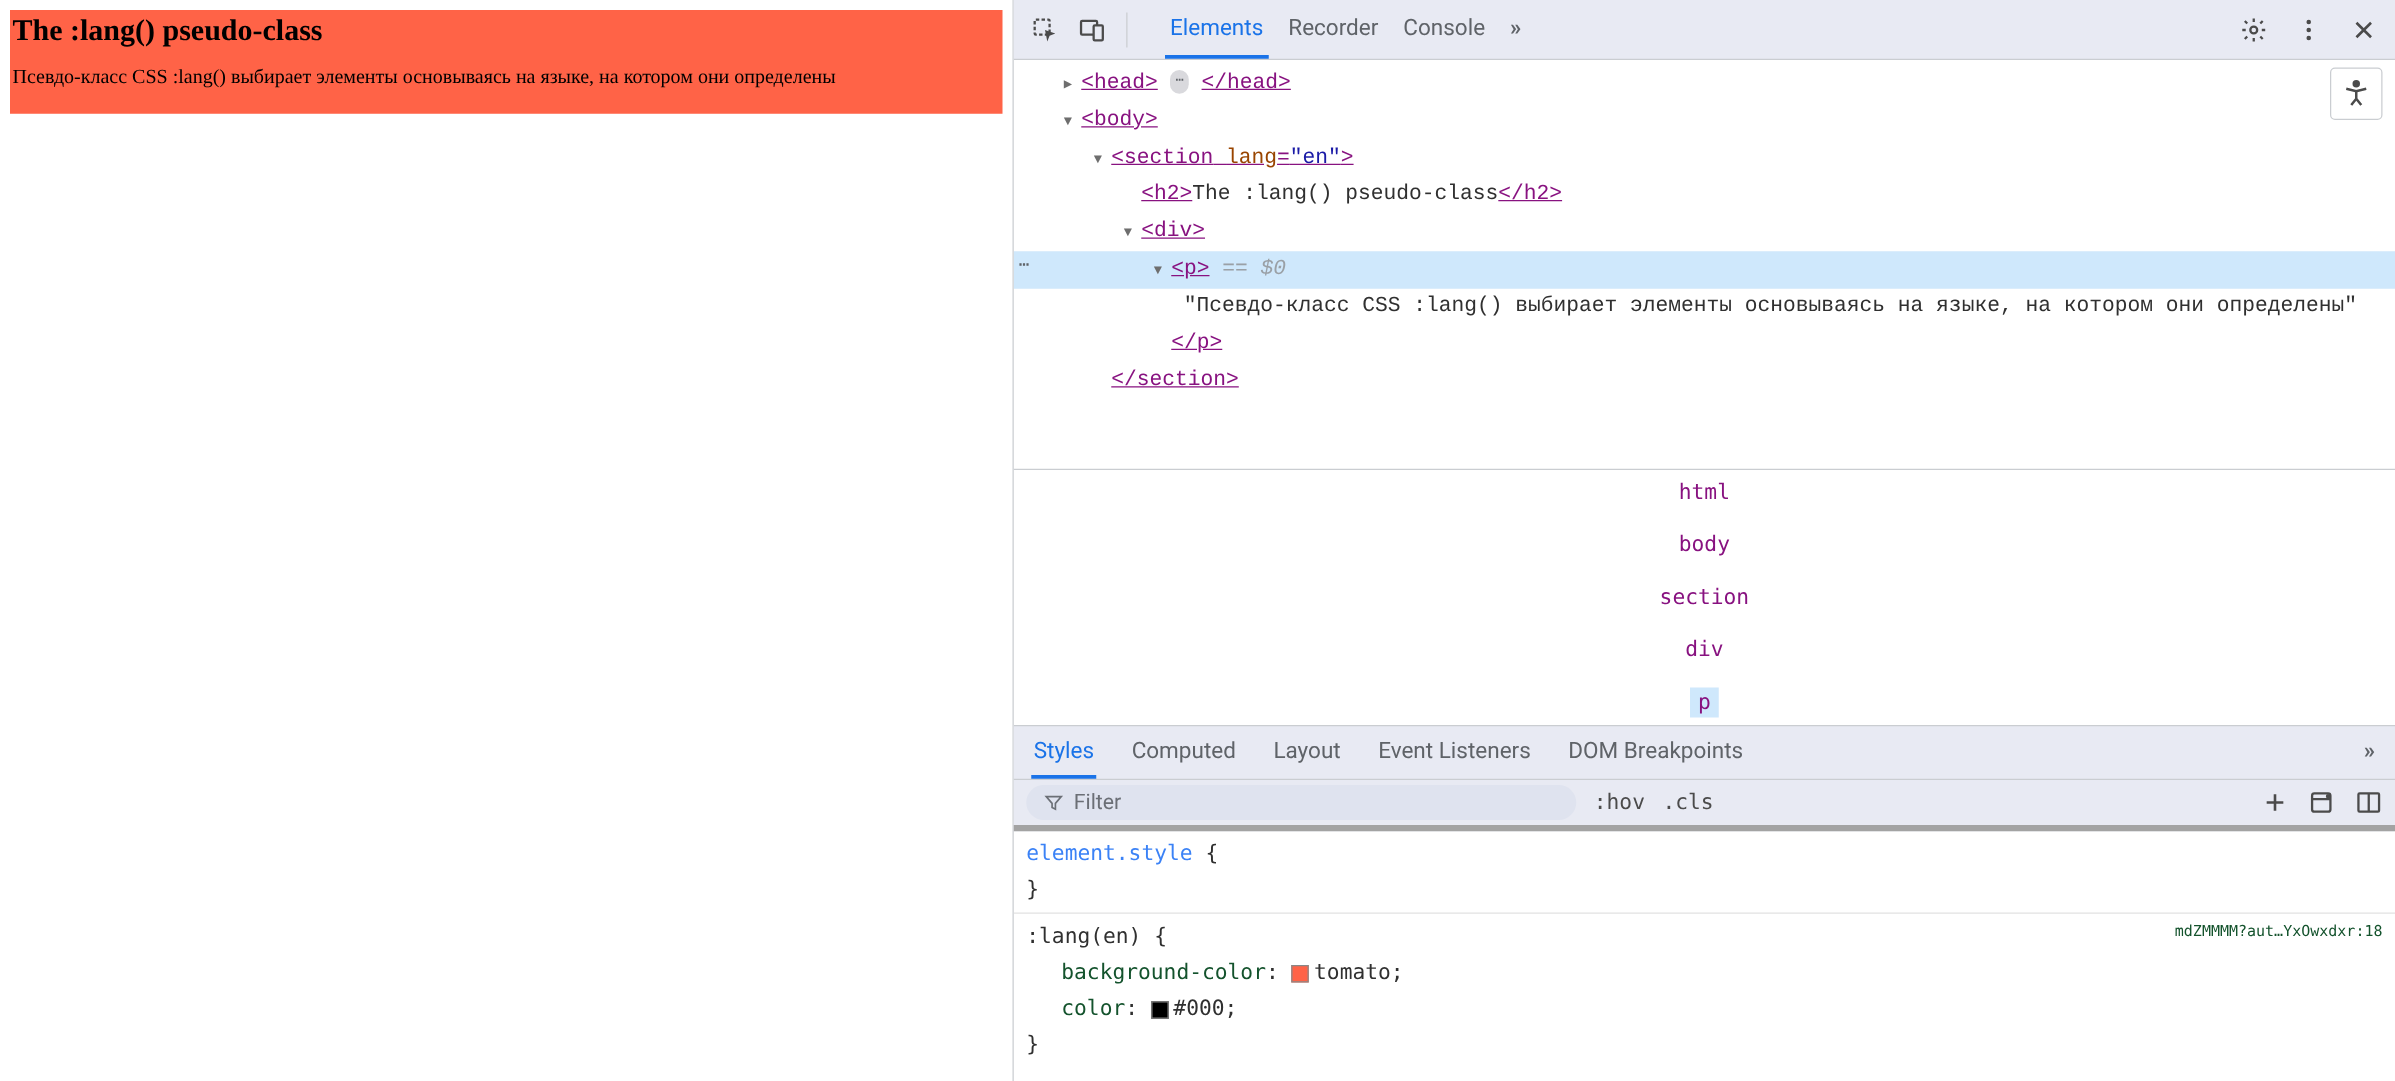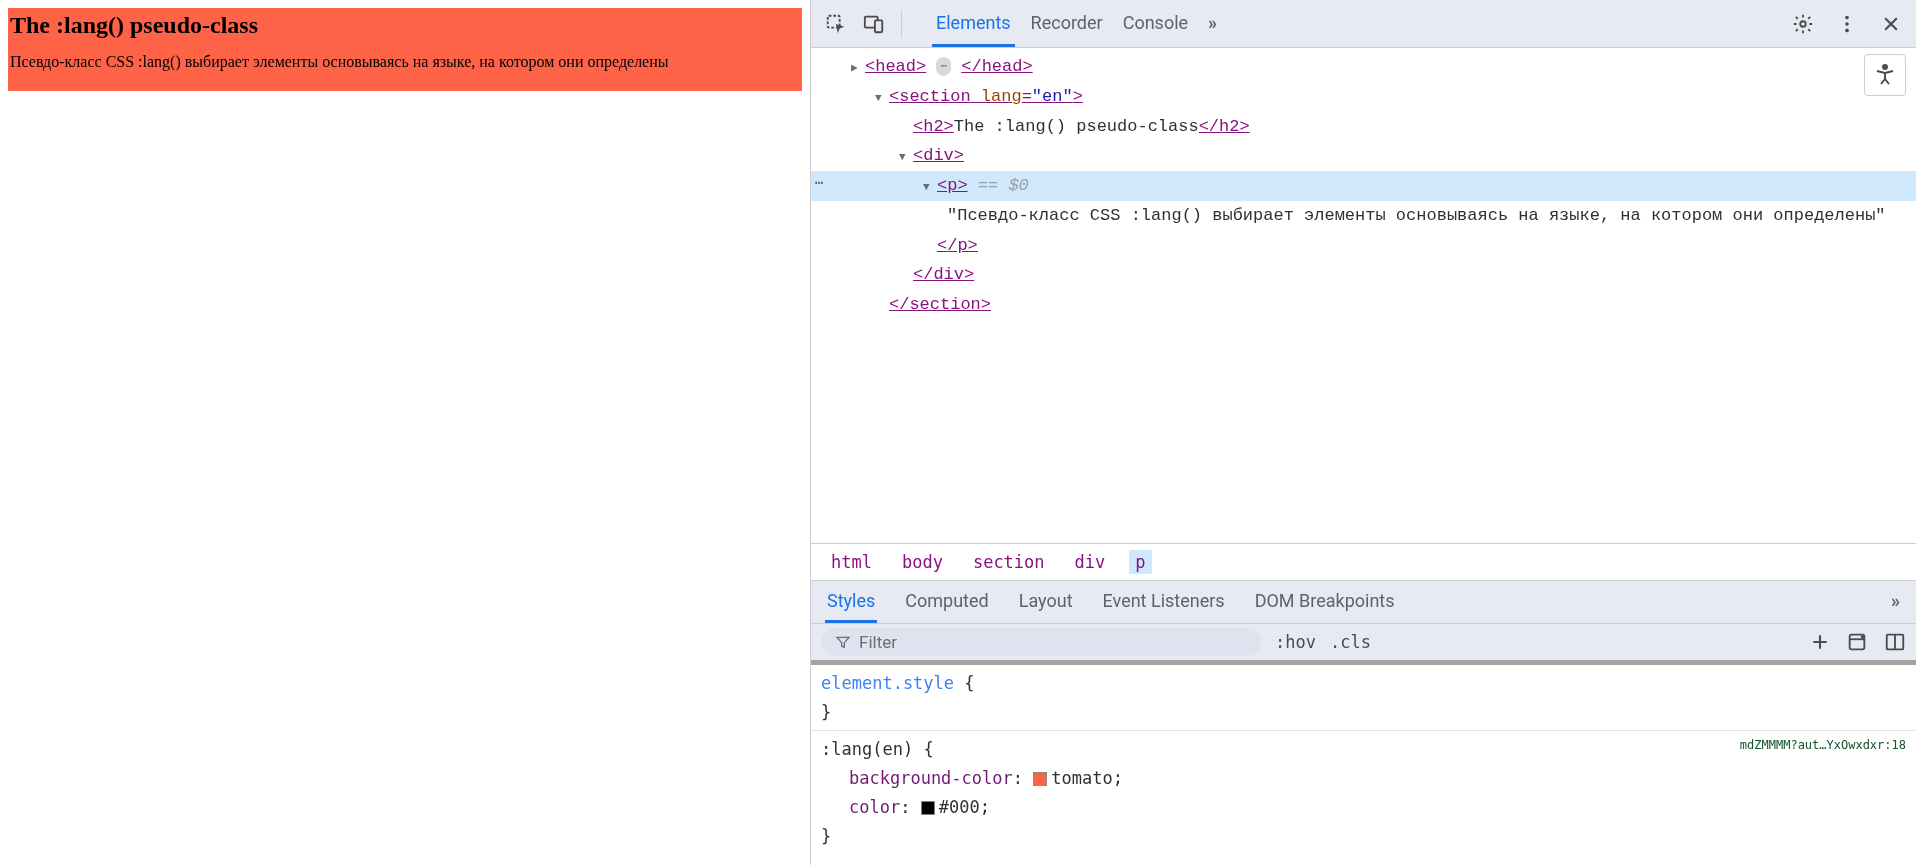--- a/index.html
+++ b/index.html
@@ -152,20 +152,21 @@
 
 .crumbs {
   display: flex;
   gap: 18px;
   align-items: center;
   padding: 6px 14px;
   border-top: 1px solid #cacdd1;
   font-family: Menlo, Consolas, monospace;
   font-size: 17px;
   color: #881280;
+  flex-direction: column;
 }
 .crumb { cursor: pointer; padding: 2px 6px; }
 .crumb.sel { background: #cfe8fc; }
 
 
 .subtabs {
   display: flex;
   align-items: center;
   gap: 26px;
   padding: 0 14px;
@@ -207,21 +208,21 @@
   font-family: Menlo, Consolas, monospace;
   font-size: 17px;
   line-height: 1.7;
   padding: 4px 10px 10px 10px;
   overflow: auto;
 }
 .rule { margin-bottom: 4px; position: relative; }
 .sel-gray { color: #3b82f6; }
 .selector { color: #303030; }
 .brace { color: #303030; }
-.prop { color: #701a75; margin-left: 28px; }
+.prop { color: #14532d; margin-left: 28px; }
 .valc { color: #303030; }
 .link { color:#14532d; float:right; font-size:12px;}
 .swatch {
   display:inline-block;
   width:14px;
   height:14px;
   border:1px solid #888;
   vertical-align:middle;
   margin-right:4px;
 }
@@ -287,41 +288,41 @@
     <div class="a11y-btn">
       <svg width="24" height="24" viewBox="0 0 24 24" fill="none" stroke="#4b4b4b" stroke-width="2">
         <circle cx="12" cy="4" r="2" fill="#4b4b4b"></circle>
         <path d="M4 8l8 2 8-2M12 10v6M12 16l-4 5M12 16l4 5"></path>
       </svg>
     </div>
 
     <div class="dom-row" style="padding-left:40px">
       <span class="tri closed"></span><span class="tag">&lt;head&gt;</span> <span class="head-ell">⋯</span> <span class="tag">&lt;/head&gt;</span>
     </div>
+    <div class="dom-row" style="padding-left:40px">
+      <span class="tri open"></span><span class="tag">&lt;body&gt;</span>
+    </div>
     <div class="dom-row" style="padding-left:64px">
       <span class="tri open"></span><span class="tag">&lt;<span>section</span> <span class="attr-name">lang</span>=<span class="attr-val">"en"</span>&gt;</span>
     </div>
     <div class="dom-row" style="padding-left:102px">
       <span class="tag">&lt;h2&gt;</span><span class="text-node">The :lang() pseudo-class</span><span class="tag">&lt;/h2&gt;</span>
     </div>
     <div class="dom-row" style="padding-left:88px">
       <span class="tri open"></span><span class="tag">&lt;div&gt;</span>
     </div>
     <div class="dom-row selected" style="padding-left:112px">
       <span class="ellipsis-gutter">⋯</span>
       <span class="tri open"></span><span class="tag">&lt;p&gt;</span> <span class="eq0">== $0</span>
     </div>
     <div class="dom-row" style="padding-left:136px; white-space:normal; padding-right:20px">
       <span class="text-node">"Псевдо-класс CSS :lang() выбирает элементы основываясь на языке, на котором они определены"</span>
     </div>
     <div class="dom-row" style="padding-left:126px">
       <span class="tag">&lt;/p&gt;</span>
-    </div>
-    <div class="dom-row" style="padding-left:102px">
-      <span class="tag">&lt;/div&gt;</span>
     </div>
     <div class="dom-row" style="padding-left:78px">
       <span class="tag">&lt;/section&gt;</span>
     </div>
   </div>
 
   <div class="crumbs">
     <span class="crumb">html</span>
     <span class="crumb">body</span>
     <span class="crumb">section</span>

